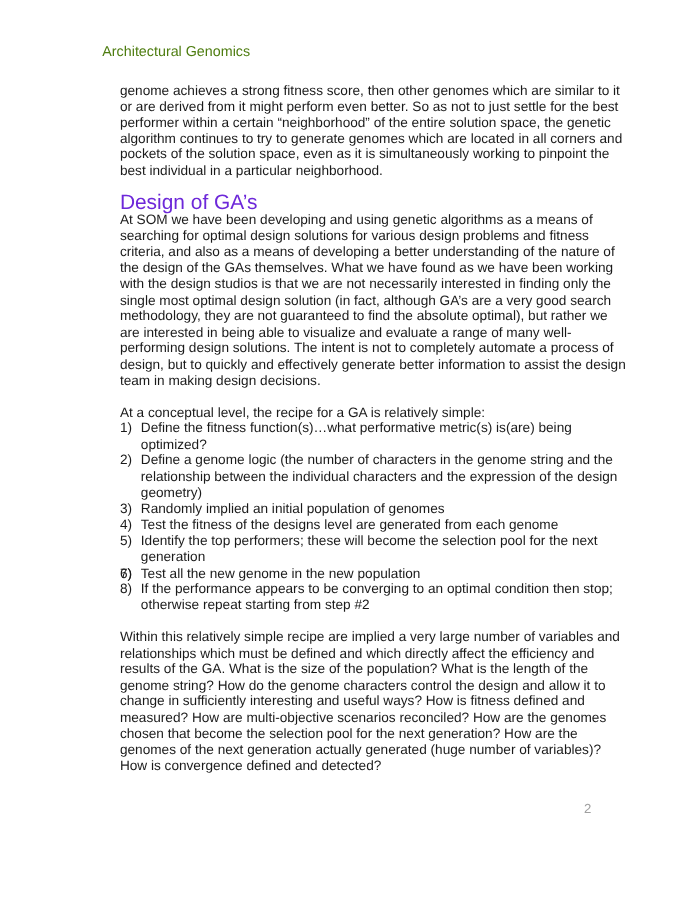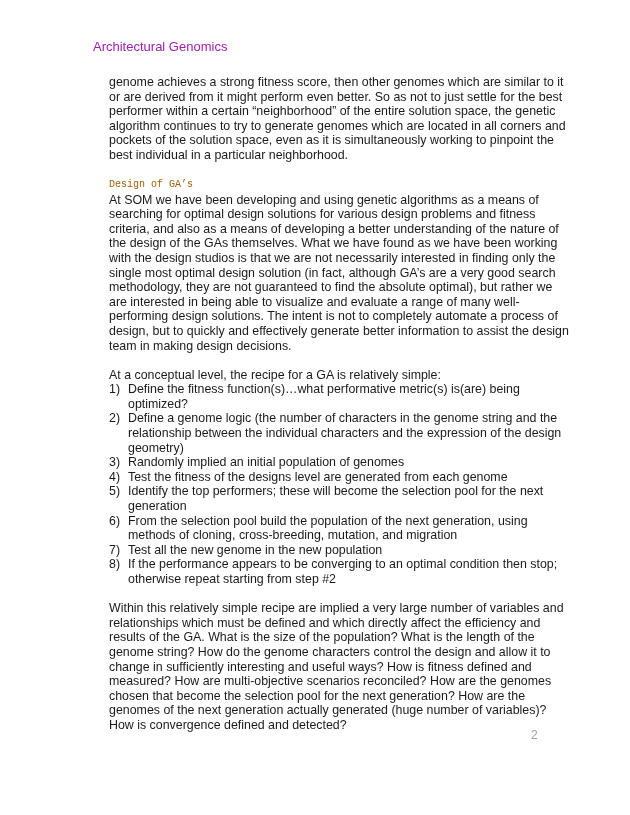--- a/index.html
+++ b/index.html
@@ -1,30 +1,30 @@
 <!DOCTYPE html>
 <html><head>
 <meta charset="utf-8">
 <style>
   html, body { margin: 0; padding: 0; background: #ffffff; }
   body { width: 630px; height: 815px; position: relative; overflow: hidden; }
   .page { position: absolute; left: 0; top: 0; width: 630px; height: 815px; background: #fff; }
   .running-header {
     position: absolute; left: 93px; top: 39px;
-    font-family: "Liberation Sans", sans-serif; font-size: 13px; color: #a21caf;
+    font-family: "Liberation Sans", sans-serif; font-size: 13px; color: #4d7c0f;
   }
   .content {
     position: absolute; left: 93px; top: 75px; width: 460px;
     font-family: "Liberation Sans", sans-serif; font-size: 12.4px; line-height: 14.6px; color: #1a1a1a; margin-left: 16px;
   }
   .content p { margin: 0; }
   .gap { height: 14.6px; }
   .section-heading {
-    font-family: Liberation Mono, monospace; font-size: 10px; line-height: 17px;
-    color: #a16207; margin: 13px 0 0 0; font-weight: normal;
+    font-family: Liberation Sans, sans-serif; font-size: 19px; line-height: 17px;
+    color: #6d28d9; margin: 13px 0 0 0; font-weight: normal;
   }
   ol.recipe { margin: 0; padding: 0; list-style: none; }
   ol.recipe li { position: relative; padding-left: 19px; }
   ol.recipe li .num { position: absolute; left: 0; top: 0; }
   .page-number {
     position: absolute; left: 531px; top: 728px;
     font-family: "Liberation Sans", sans-serif; font-size: 12px; color: #a0a0a0;
   }
 </style>
 </head>
@@ -41,21 +41,21 @@
     <p>At SOM we have been developing and using genetic algorithms as a means of searching for optimal design solutions for various design problems and fitness criteria, and also as a means of developing a better understanding of the nature of the design of the GAs themselves. What we have found as we have been working with the design studios is that we are not necessarily interested in finding only the single most optimal design solution (in fact, although GA’s are a very good search methodology, they are not guaranteed to find the absolute optimal), but rather we are interested in being able to visualize and evaluate a range of many well-performing design solutions. The intent is not to completely automate a process of design, but to quickly and effectively generate better information to assist the design team in making design decisions.</p>
     <div class="gap"></div>
 
     <p>At a conceptual level, the recipe for a GA is relatively simple:</p>
     <ol class="recipe">
       <li><span class="num">1)</span><span>Define the fitness function(s)…what performative metric(s) is(are) being optimized?</span></li>
       <li><span class="num">2)</span><span>Define a genome logic (the number of characters in the genome string and the relationship between the individual characters and the expression of the design geometry)</span></li>
       <li><span class="num">3)</span><span>Randomly implied an initial population of genomes</span></li>
       <li><span class="num">4)</span><span>Test the fitness of the designs level are generated from each genome</span></li>
       <li><span class="num">5)</span><span>Identify the top performers; these will become the selection pool for the next generation</span></li>
-      <li><span class="num">6)</span><span>From the selection pool build the population of the next generation, using methods of cloning, cross-breeding, mutation, and migration</span></li>
+      <li><span class="num">6)</span></li>
       <li><span class="num">7)</span><span>Test all the new genome in the new population</span></li>
       <li><span class="num">8)</span><span>If the performance appears to be converging to an optimal condition then stop; otherwise repeat starting from step #2</span></li>
     </ol>
     <div class="gap"></div>
 
     <p>Within this relatively simple recipe are implied a very large number of variables and relationships which must be defined and which directly affect the efficiency and results of the GA. What is the size of the population? What is the length of the genome string? How do the genome characters control the design and allow it to change in sufficiently interesting and useful ways? How is fitness defined and measured? How are multi-objective scenarios reconciled? How are the genomes chosen that become the selection pool for the next generation? How are the genomes of the next generation actually generated (huge number of variables)? How is convergence defined and detected?</p>
   </div>
 
   <div class="page-number">2</div>
 </div>

